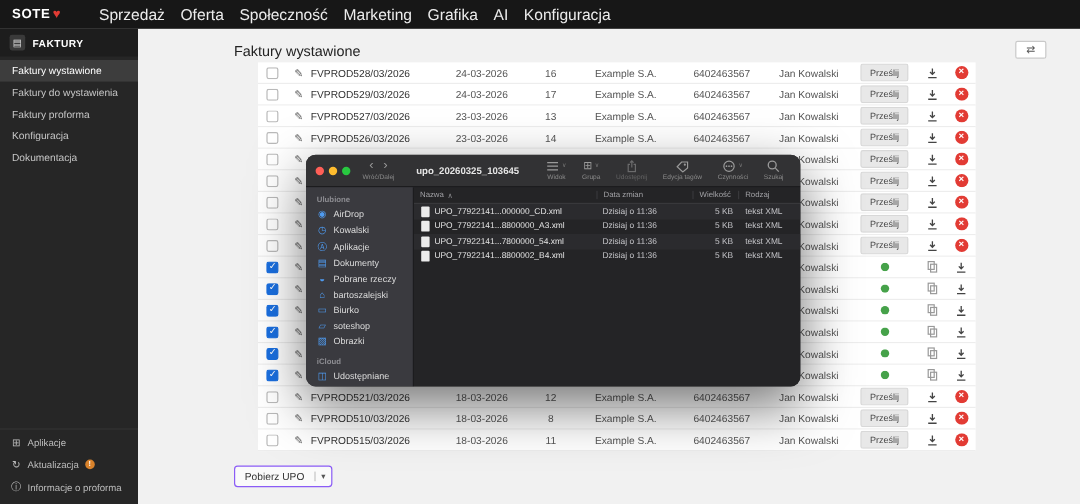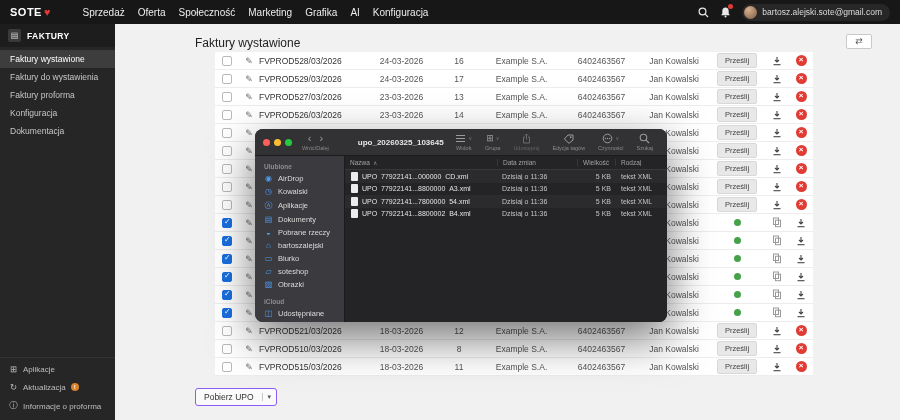--- a/index.html
+++ b/index.html
@@ -6,21 +6,21 @@
     font-family:"Liberation Sans",sans-serif;background:#f1f1f1;position:relative;}
   *{box-sizing:border-box;}
 
   
   #topbar{position:absolute;left:0;top:0;width:900px;height:24px;background:#171717;
     display:flex;align-items:center;padding:0 10px;gap:32px;z-index:30;}
   #logo{display:flex;align-items:center;gap:2px;}
   #logo .logo-text{color:#fff;font-weight:bold;font-size:11px;letter-spacing:.5px;}
   #logo .logo-heart{color:var(--red,#e23b34);font-size:11px;}
   #topbar-menu{display:flex;gap:13px;}
-  .menu-item{color:#ececec;font-size:10px;cursor:default;}
+  .menu-item{color:#ececec;font-size:13px;cursor:default;}
   #topbar-right{margin-left:auto;display:flex;align-items:center;gap:11px;}
   .tb-ic-btn{position:relative;display:flex;align-items:center;}
   .bell-badge{position:absolute;right:-2px;top:-2px;width:5px;height:5px;border-radius:50%;
     background:var(--red,#e23b34);}
   #user-pill{display:flex;align-items:center;gap:5px;background:rgba(255,255,255,.07);
     border-radius:10px;padding:2px 8px 2px 2px;}
   #avatar{width:13px;height:13px;border-radius:50%;
     background:radial-gradient(circle at 35% 30%,#d8b08c,#7a5a44);}
   #user-email{color:#ddd;font-size:8.5px;}
 
@@ -83,21 +83,21 @@
     box-shadow:0 16px 45px rgba(0,0,0,.55),0 0 0 1px rgba(255,255,255,.12);background:#242426;}
   #f-titlebar{height:27px;background:#323234;display:flex;align-items:center;
     padding:0 8px;gap:6px;border-bottom:1px solid #1c1c1e;flex:none;}
   .light{width:7px;height:7px;border-radius:50%;display:inline-block;margin-right:4px;cursor:pointer;}
   .light.red{background:#ff5f57;}.light.yellow{background:#febc2e;}.light.green{background:#28c840;}
   .tbgroup{display:flex;flex-direction:column;align-items:center;gap:0;line-height:1;}
   .tb-icons{display:flex;align-items:center;gap:2px;height:12px;color:#9a9a9a;}
   .tb-icons .chev{font-size:11px;padding:0 3px;cursor:pointer;}
   .tb-caret{font-size:5px;color:#777;}
   .tb-label{font-size:5.5px;color:#8a8a8a;margin-top:1px;white-space:nowrap;}
-  #f-title{font-size:8px;font-weight:bold;color:#e6e6e6;margin-left:23px;white-space:nowrap;}
+  #f-title{font-size:8px;font-weight:bold;color:#e6e6e6;margin-left:12px;white-space:nowrap;}
   #f-toolbar{display:flex;gap:13px;margin-left:auto;padding-right:6px;}
   .tbgroup.disabled{opacity:.55;}
   #f-body{flex:1;display:flex;min-height:0;}
   #f-sidebar{width:90px;background:#3a3a3f;border-right:1px solid #1c1c1e;padding-top:5px;flex:none;}
   .fsb-header{font-size:6.5px;color:#8d8d92;font-weight:bold;padding:2px 9px;}
   .fsb-item{display:flex;align-items:center;gap:5px;padding:2px 9px;font-size:7.5px;color:#dcdcdc;
     cursor:default;white-space:nowrap;}
   .fsb-icon{color:#4f9bf0;font-size:8px;width:9px;text-align:center;flex:none;}
   #f-filearea{flex:1;background:#242426;display:flex;flex-direction:column;min-width:0;}
   #f-colheader{height:14px;display:flex;align-items:center;font-size:6.5px;color:#a2a2a6;
@@ -128,39 +128,20 @@
   </div>
   <div id="topbar-menu">
       <span class="menu-item">Sprzedaż</span>
       <span class="menu-item">Oferta</span>
       <span class="menu-item">Społeczność</span>
       <span class="menu-item">Marketing</span>
       <span class="menu-item">Grafika</span>
       <span class="menu-item">AI</span>
       <span class="menu-item">Konfiguracja</span>
     </div>
-  <div id="topbar-right">
-    <span class="tb-ic-btn">
-      <svg width="11" height="11" viewBox="0 0 11 11">
-          <circle cx="4.5" cy="4.5" r="3.4" fill="none" stroke="#e8e8e8" stroke-width="1.2"></circle>
-          <path d="M7.2 7.2L10 10" stroke="#e8e8e8" stroke-width="1.2"></path>
-        </svg>
-    </span>
-    <span class="tb-ic-btn">
-      <svg width="11" height="12" viewBox="0 0 11 12">
-          <path d="M5.5 1.4c-2 0-3.2 1.5-3.2 3.5v2.6L1.2 9.2h8.6L8.7 7.5V4.9c0-2-1.2-3.5-3.2-3.5z" fill="#e8e8e8"></path>
-          <circle cx="5.5" cy="10.6" r="1" fill="#e8e8e8"></circle>
-        </svg>
-      <span class="bell-badge"></span>
-    </span>
-    <span id="user-pill">
-      <span id="avatar"></span>
-      <span id="user-email">bartosz.alejski.sote@gmail.com</span>
-    </span>
-  </div>
 </div>
 
 <div id="sidebar">
   <div id="sidebar-header">
     <span class="mod-icon">▤</span>
     <span class="mod-label">FAKTURY</span>
   </div>
   <div id="sidebar-menu">
       <div class="side-item active">Faktury wystawione</div>
       <div class="side-item">Faktury do wystawienia</div>

